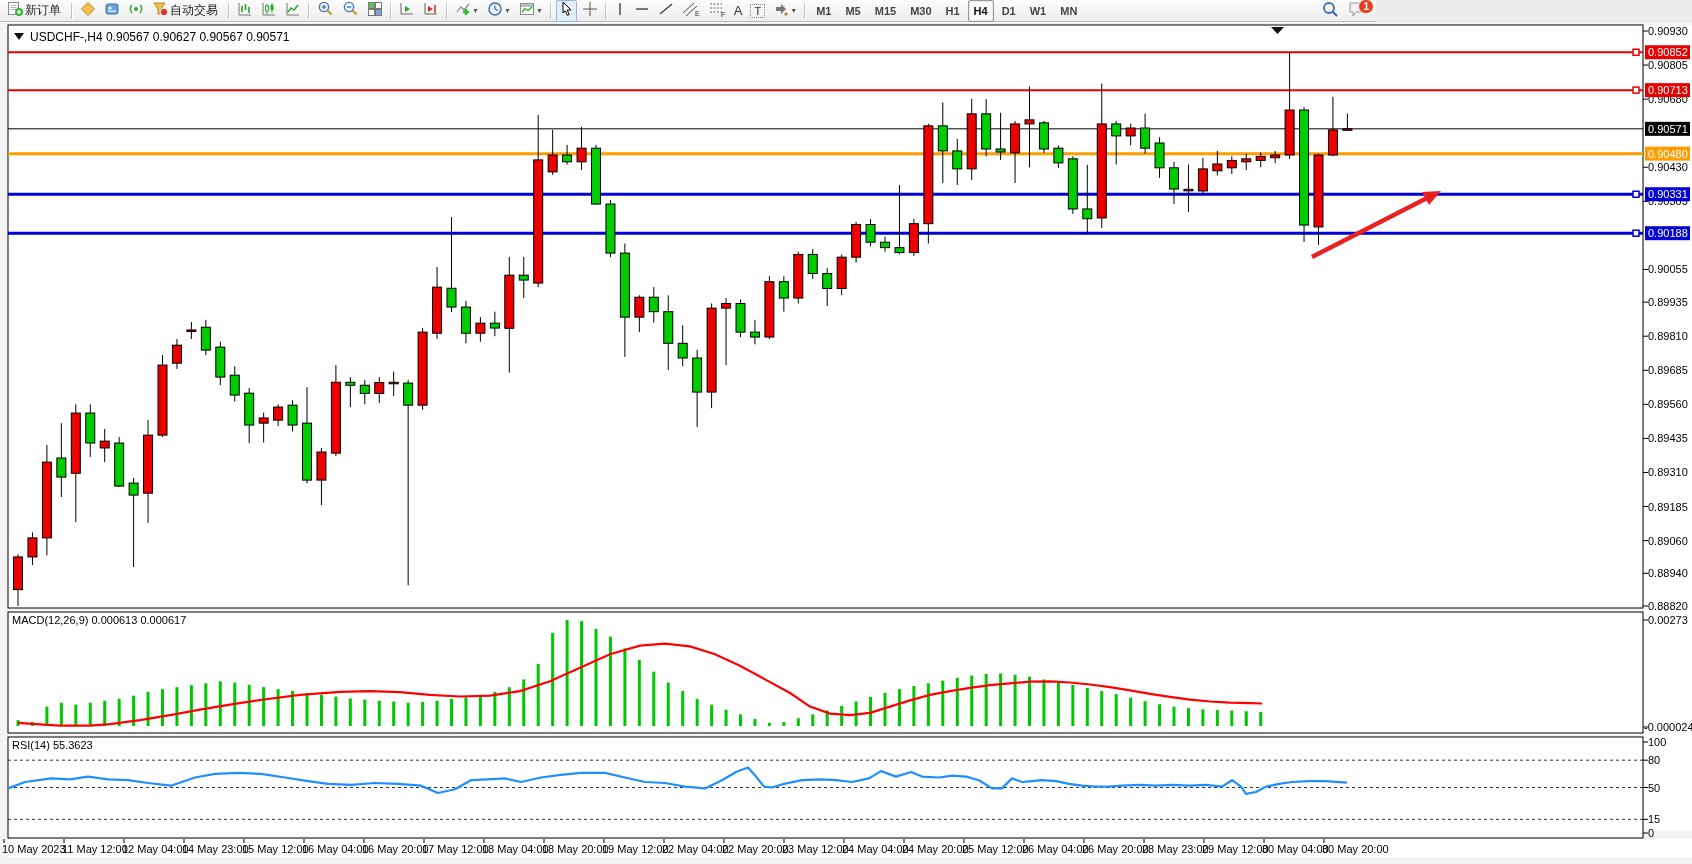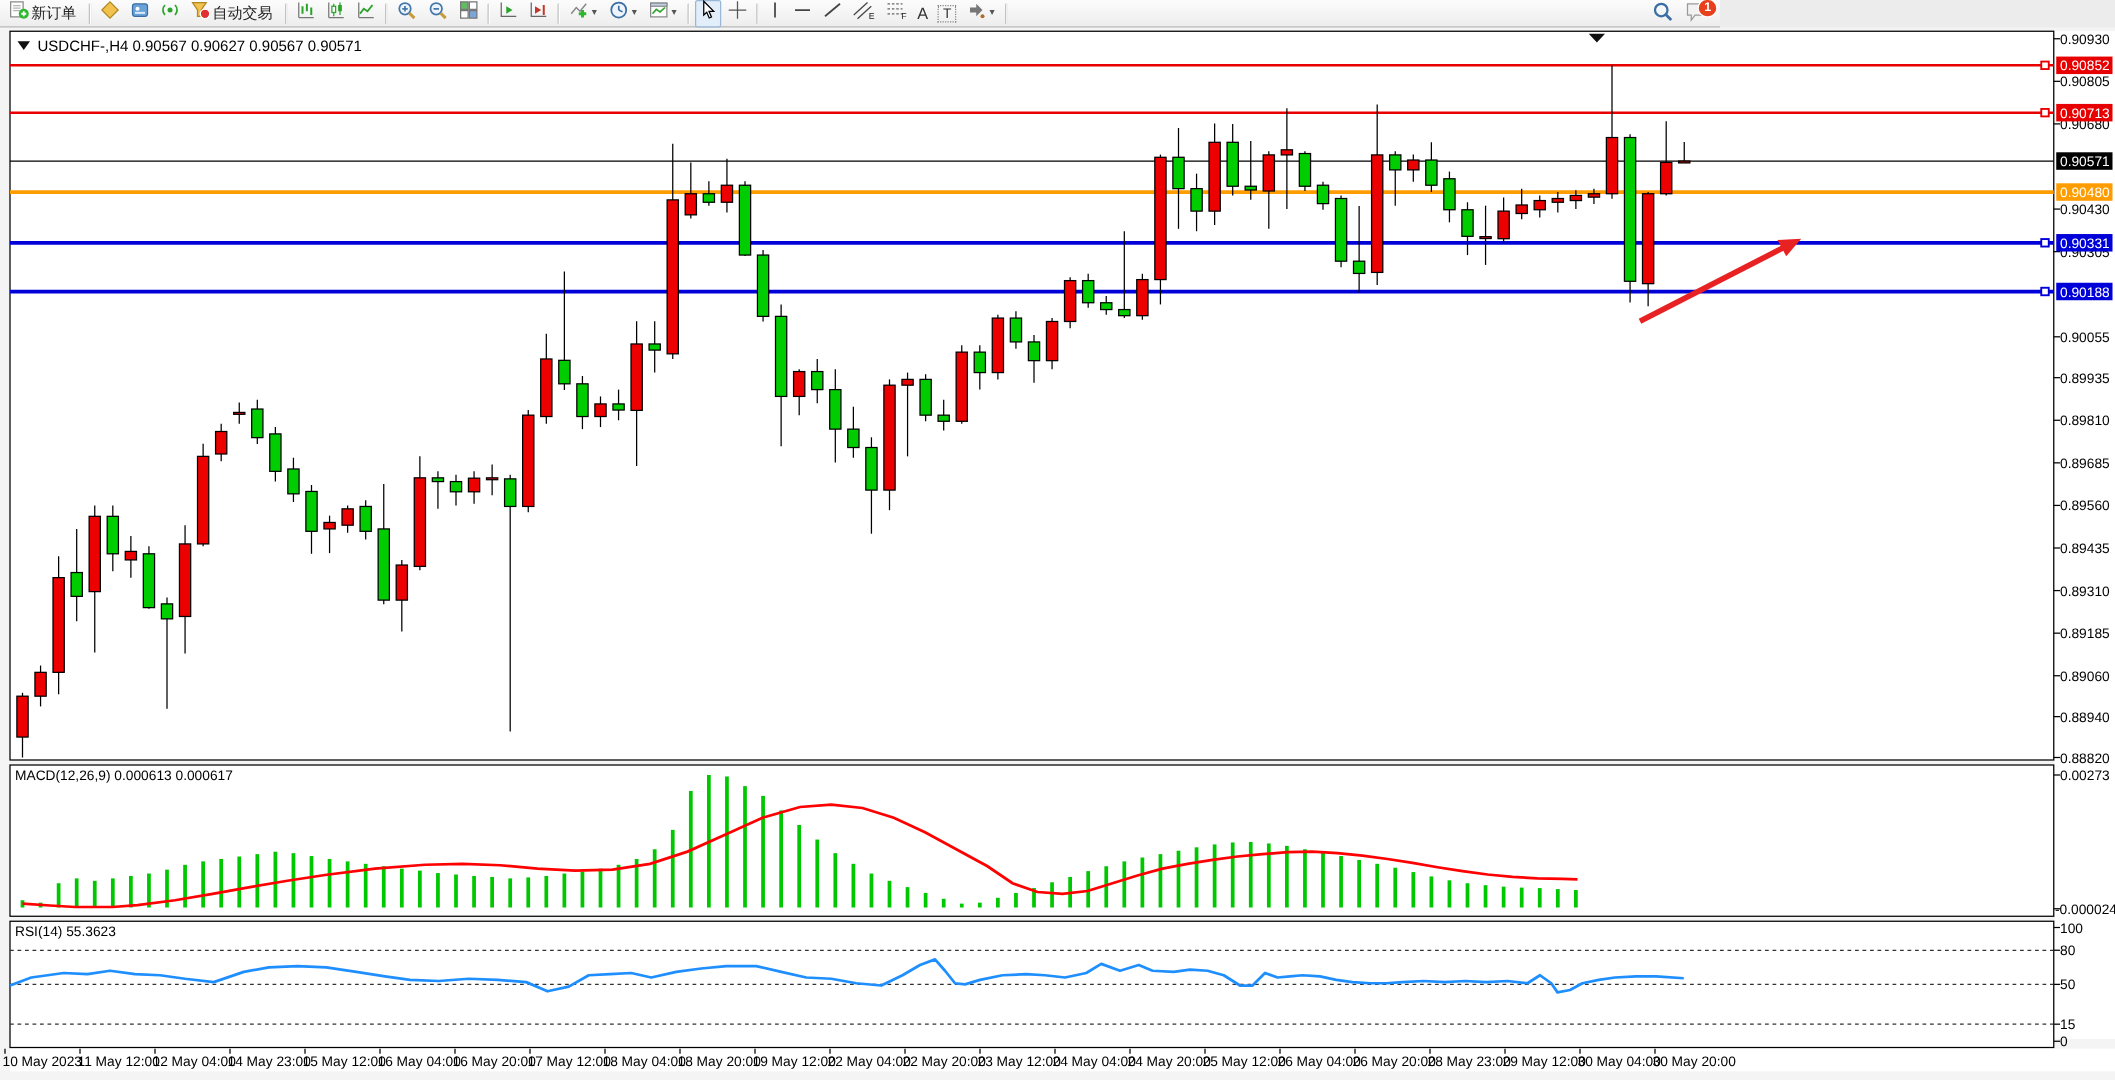--- a/index.html
+++ b/index.html
@@ -206,20 +206,31 @@
       <span style="border:1px dotted #888;padding:0 3px;font-size:11px;color:#333;">T</span>
     </span>
     <span class="tbtn">
       <span><svg width="16" height="16">
             <polygon points="3,10 8,10 8,13 13,8 8,3 8,6 3,6" fill="#777"></polygon>
             <circle cx="13" cy="13" r="1.6" fill="#b06b2a"></circle>
           </svg></span>
       <span class="caret">▼</span>
     </span>
     <span class="sep"></span>
+    <span id="tf-holder" style="display:inline-flex;align-items:center;">
+        <span class="tbtn tf">M1</span>
+        <span class="tbtn tf">M5</span>
+        <span class="tbtn tf">M15</span>
+        <span class="tbtn tf">M30</span>
+        <span class="tbtn tf">H1</span>
+        <span class="tbtn tf active">H4</span>
+        <span class="tbtn tf">D1</span>
+        <span class="tbtn tf">W1</span>
+        <span class="tbtn tf">MN</span>
+      </span>
     <div class="right-tools">
       <span class="tbtn">
         <span><svg width="18" height="18">
               <circle cx="8" cy="8" r="5" fill="none" stroke="#3a6ea5" stroke-width="1.8"></circle>
               <line x1="11.8" y1="11.8" x2="16" y2="16" stroke="#3a6ea5" stroke-width="2.2"></line>
             </svg></span>
       </span>
       <span class="tbtn chat-wrap">
         <span><svg width="19" height="18">
               <path d="M3,3 h13 v9 h-7 l-3,4 v-4 h-3 z" fill="#f2f2f2" stroke="#999"></path>

